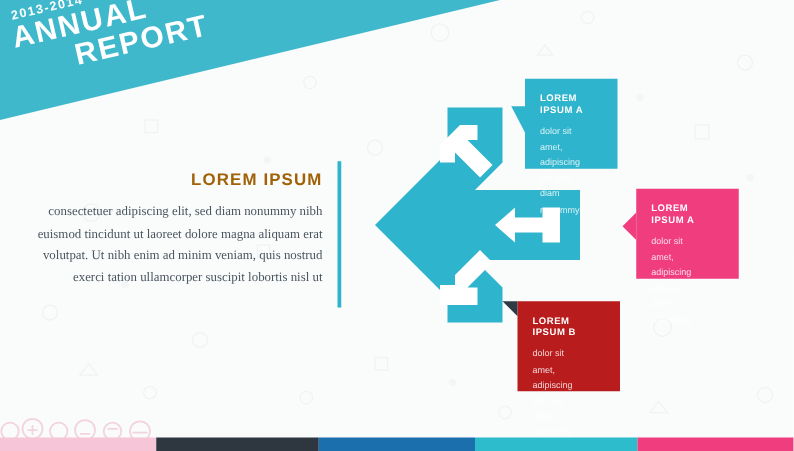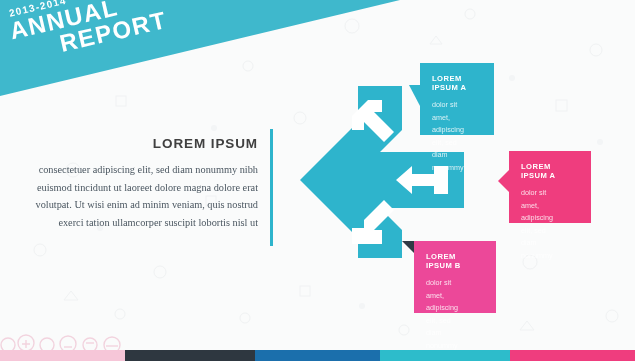--- a/index.html
+++ b/index.html
@@ -74,21 +74,21 @@
 
   
   .copy {
     position: absolute;
     left: 18px;
     top: 136px;
     width: 240px;
     text-align: right;
   }
   .copy-title {
-    color: #404040;
+    color: #a16207;
     font-size: 13.5px;
     font-weight: bold;
     letter-spacing: 0.9px;
     margin-bottom: 10px;
   }
   .copy-body {
     color: #4a5660;
     font-size: 10.3px;
     line-height: 17.5px;
     font-family: "Liberation Serif", serif;
@@ -142,21 +142,21 @@
   }
 
   #card-pink  { left: 509px; top: 151px; width: 82px;  height: 72px;  background: #ef3d7e; }
   #card-pink .tail {
     left: -11px; top: 19px;
     border-top: 11px solid transparent;
     border-bottom: 11px solid transparent;
     border-right: 11px solid #ef3d7e;
   }
 
-  #card-dark  { left: 414px; top: 241px; width: 82px;  height: 72px;  background: #ec4899; }
+  #card-dark  { left: 414px; top: 241px; width: 82px;  height: 72px;  background: #b91c1c; }
   #card-dark .tail {
     left: -12px; top: 0px;
     border-top: 12px solid #303a45;
     border-bottom: 22px solid transparent;
     border-right: 0 solid transparent;
     border-left: 12px solid transparent;
   }
 
   
   .footbar {
@@ -236,21 +236,21 @@
         <text id="reportTeal" x="62" y="52" fill="#3fb8cc" font-family="Liberation Sans, sans-serif" font-size="24" font-weight="bold" letter-spacing="1.5" transform="rotate(-13 62 52)">REPORT</text>
         <g clip-path="url(#bannerClip)">
           <text id="reportWhite" x="62" y="52" fill="#ffffff" font-family="Liberation Sans, sans-serif" font-size="24" font-weight="bold" letter-spacing="1.5" transform="rotate(-13 62 52)">REPORT</text>
         </g>
       </svg>
     </div>
   </div>
 
   <div class="copy">
     <div class="copy-title">LOREM IPSUM</div>
-    <div class="copy-body">consectetuer adipiscing elit, sed diam nonummy nibh euismod tincidunt ut laoreet dolore magna dolore erat volutpat. Ut wisi enim ad minim veniam, quis nostrud exerci tation ullamcorper suscipit lobortis nisl ut</div>
+    <div class="copy-body">consectetuer adipiscing elit, sed diam nonummy nibh euismod tincidunt ut laoreet dolore magna aliquam erat volutpat. Ut nibh enim ad minim veniam, quis nostrud exerci tation ullamcorper suscipit lobortis nisl ut</div>
   </div>
   <div class="vrule"></div>
 
   <svg class="arrow-svg" width="170" height="180" viewBox="0 0 170 180">
 
     <path d="M4,98
              L62,40
              L62,4
              L106,4
              L106,48

